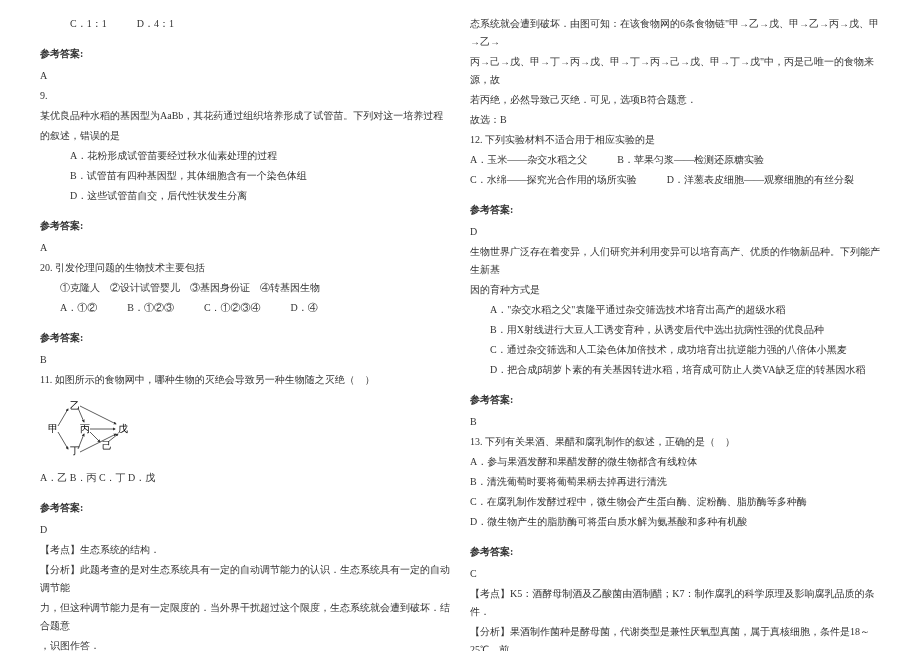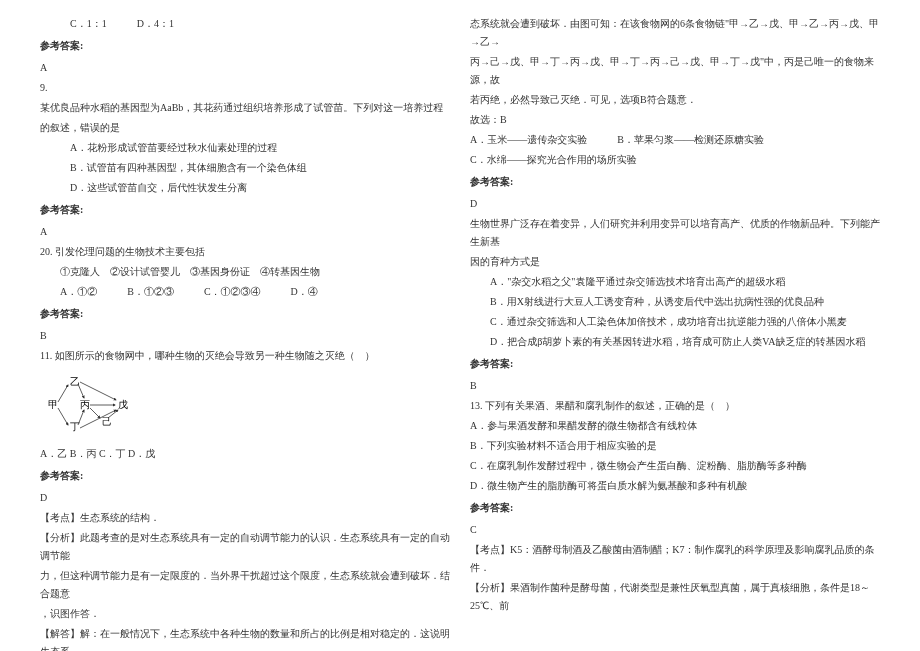--- a/index.html
+++ b/index.html
@@ -29,21 +29,21 @@
       margin-bottom: 2px;
     }
     .indent {
       padding-left: 20px;
     }
     .indent2 {
       padding-left: 30px;
     }
     .answer-label {
       font-weight: bold;
-      margin-top: 4px;
+      margin-top: 12px;
       margin-bottom: 4px;
     }
     .diagram {
       width: 100px;
       height: 70px;
       margin: 5px 0;
       position: relative;
     }
     .diagram svg {
       width: 100%;
@@ -123,42 +123,44 @@
   <div class="line">【解答】解：在一般情况下，生态系统中各种生物的数量和所占的比例是相对稳定的．这说明生态系</div>
 
 </div>
 
 <div class="column column-right">
   <div class="line">态系统就会遭到破坏．由图可知：在该食物网的6条食物链"甲→乙→戊、甲→乙→丙→戊、甲→乙→</div>
   <div class="line">丙→己→戊、甲→丁→丙→戊、甲→丁→丙→己→戊、甲→丁→戊"中，丙是己唯一的食物来源，故</div>
   <div class="line">若丙绝，必然导致己灭绝．可见，选项B符合题意．</div>
   <div class="line">故选：B</div>
 
+  <div class="line">12. 下列实验材料不适合用于相应实验的是</div>
   <div class="line options-row">
-    <span>A．玉米——遗传杂交实验</span>
+    <span>A．玉米——杂交水稻之父</span>
     <span>B．苹果匀浆——检测还原糖实验</span>
   </div>
   <div class="line options-row">
     <span>C．水绵——探究光合作用的场所实验</span>
+    <span>D．洋葱表皮细胞——观察细胞的有丝分裂</span>
   </div>
   <div class="line answer-label">参考答案:</div>
   <div class="line">D</div>
 
   <div class="line">生物世界广泛存在着变异，人们研究并利用变异可以培育高产、优质的作物新品种。下列能产生新基</div>
   <div class="line">因的育种方式是</div>
   <div class="line indent">A．"杂交水稻之父"袁隆平通过杂交筛选技术培育出高产的超级水稻</div>
   <div class="line indent">B．用X射线进行大豆人工诱变育种，从诱变后代中选出抗病性强的优良品种</div>
   <div class="line indent">C．通过杂交筛选和人工染色体加倍技术，成功培育出抗逆能力强的八倍体小黑麦</div>
   <div class="line indent">D．把合成β胡萝卜素的有关基因转进水稻，培育成可防止人类VA缺乏症的转基因水稻</div>
   <div class="line answer-label">参考答案:</div>
   <div class="line">B</div>
 
   <div class="line">13. 下列有关果酒、果醋和腐乳制作的叙述，正确的是（　）</div>
   <div class="line">A．参与果酒发酵和果醋发酵的微生物都含有线粒体</div>
-  <div class="line">B．下列实验材料不适合用于相应实验的是</div>
+  <div class="line">B．清洗葡萄时要将葡萄果柄去掉再进行清洗</div>
   <div class="line">C．在腐乳制作发酵过程中，微生物会产生蛋白酶、淀粉酶、脂肪酶等多种酶</div>
   <div class="line">D．微生物产生的脂肪酶可将蛋白质水解为氨基酸和多种有机酸</div>
   <div class="line answer-label">参考答案:</div>
   <div class="line">C</div>
   <div class="line">【考点】K5：酒酵母制酒及乙酸菌由酒制醋；K7：制作腐乳的科学原理及影响腐乳品质的条件．</div>
   <div class="line">【分析】果酒制作菌种是酵母菌，代谢类型是兼性厌氧型真菌，属于真核细胞，条件是18～25℃、前</div>
 
 </div>
 
 </body></html>

